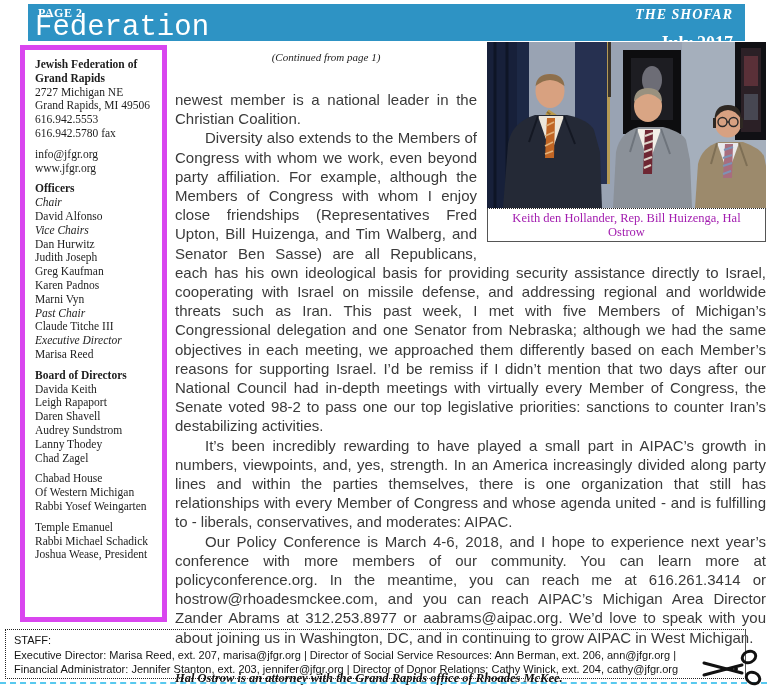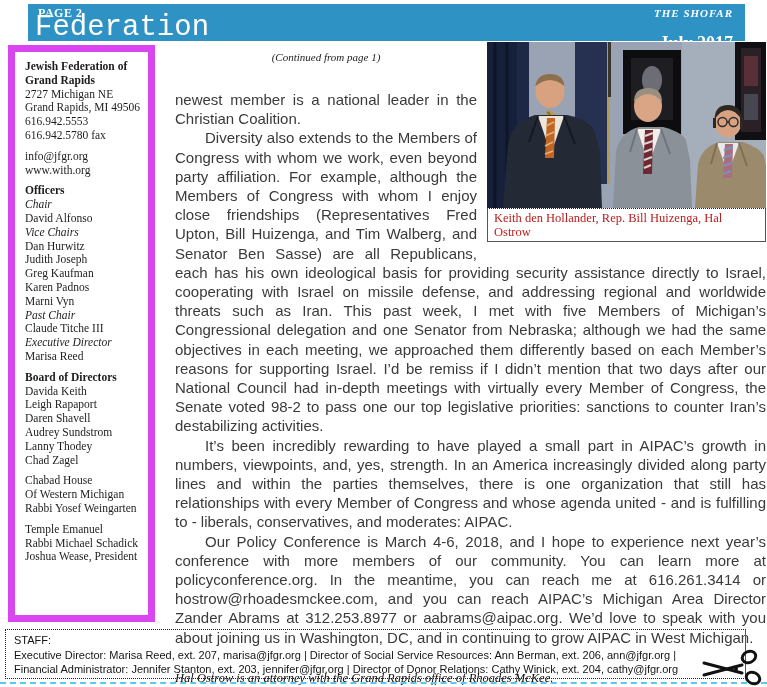--- a/index.html
+++ b/index.html
@@ -7,45 +7,45 @@
     position:relative; width:767px; height:687px; background:#ffffff;
     font-family:"Liberation Sans", sans-serif; overflow:hidden; color:#383838;
   }
   
   .header-bar { position:absolute; left:28px; top:4px; width:717px; height:37px; background:#2e93c4; }
   .page-label { position:absolute; left:10px; top:2px; color:#fff; font-family:"Liberation Serif",serif;
     font-weight:bold; font-size:12px; letter-spacing:.5px; }
   .section-title { position:absolute; left:7px; top:9px; color:#fff; font-family:Liberation Mono, monospace;
     font-size:29px; line-height:29px; }
   .masthead { position:absolute; right:12px; top:3px; color:#fff; font-family:"Liberation Serif",serif;
-    font-style:italic; font-weight:bold; font-size:11px; letter-spacing:1px; }
+    font-style:italic; font-weight:bold; font-size:14px; letter-spacing:1px; }
   .issue-date { position:absolute; right:12px; top:29px; color:#fff; font-family:Liberation Serif, serif;
     font-weight:bold; font-size:18px; }
   
-  .sidebar { position:absolute; left:8px; top:45px; width:147px; height:577px; box-sizing:border-box;
-    border:7px solid #d946ef; padding:8px 5px 0 10px; overflow:hidden;
+  .sidebar { position:absolute; left:20px; top:45px; width:147px; height:577px; box-sizing:border-box;
+    border:5px solid #d946ef; padding:8px 5px 0 10px; overflow:hidden;
     font-family:"Liberation Serif",serif; font-size:11.5px; line-height:13.8px; color:#1c1c1c; text-align:left; }
   .sb-group { margin-bottom:7px; }
   .sb-line { display:block; }
   .sb-bold { font-weight:bold; }
   .sb-italic { font-style:italic; }
   
   .article { position:absolute; left:175px; top:42px; width:591px; font-size:15px; line-height:19.2px;
     text-align:justify; color:#3a3a3a; }
   .photo-block { float:right; width:279px; margin:0 0 6px 10px; }
   .photo-frame { display:block; width:279px; height:166px; }
   .photo-caption { box-sizing:border-box; border:1px solid #555; border-top:1px dotted #222;
-    padding:2px 6px; font-family:"Liberation Serif",serif; font-size:12.5px; color:#b91c1c;
-    text-align:left; background:#fff; line-height:14px; }
+    padding:2px 13px; font-family:"Liberation Serif",serif; font-size:12.5px; color:#a21caf;
+    text-align:center; background:#fff; line-height:14px; }
   .continued { font-family:"Liberation Serif",serif; font-style:italic; font-size:11px; color:#222;
     margin:9px 0 27px 0; text-align:center; line-height:12px; }
   .article p { margin:0; }
   .article p.indent { text-indent:30px; }
   .byline { font-family:"Liberation Serif",serif; font-style:italic; font-size:12.5px; color:#111;
-    margin-top:22px; text-align:left; }
+    margin-top:22px; text-align:left;font-weight:bold; }
   
   .staff-box { position:absolute; left:5px; top:629px; width:741px; height:50px; box-sizing:border-box;
     border:1px dotted #222; border-right:1px solid #555; padding:3px 0 0 8px;
     font-size:11px; line-height:14.5px; color:#141414; white-space:nowrap; overflow:hidden; text-align:left; }
   .cut-line { position:absolute; left:0; top:682px; width:767px; height:0; border-top:2px dashed #58c9ef; }
   .scissors { position:absolute; left:700px; top:645px; width:64px; height:42px; }
 </style>
 </head>
 <body>
 
@@ -62,21 +62,21 @@
     <div class="sb-group">
       <span class="sb-line sb-bold">Jewish Federation of</span>
       <span class="sb-line sb-bold">Grand Rapids</span>
       <span class="sb-line">2727 Michigan NE</span>
       <span class="sb-line">Grand Rapids, MI 49506</span>
       <span class="sb-line">616.942.5553</span>
       <span class="sb-line">616.942.5780 fax</span>
     </div>
     <div class="sb-group">
       <span class="sb-line">info@jfgr.org</span>
-      <span class="sb-line">www.with.org</span>
+      <span class="sb-line">www.jfgr.org</span>
     </div>
     <div class="sb-group">
       <span class="sb-line sb-bold">Officers</span>
       <span class="sb-line sb-italic">Chair</span>
       <span class="sb-line">David Alfonso</span>
       <span class="sb-line sb-italic">Vice Chairs</span>
       <span class="sb-line">Dan Hurwitz</span>
       <span class="sb-line">Judith Joseph</span>
       <span class="sb-line">Greg Kaufman</span>
       <span class="sb-line">Karen Padnos</span>

